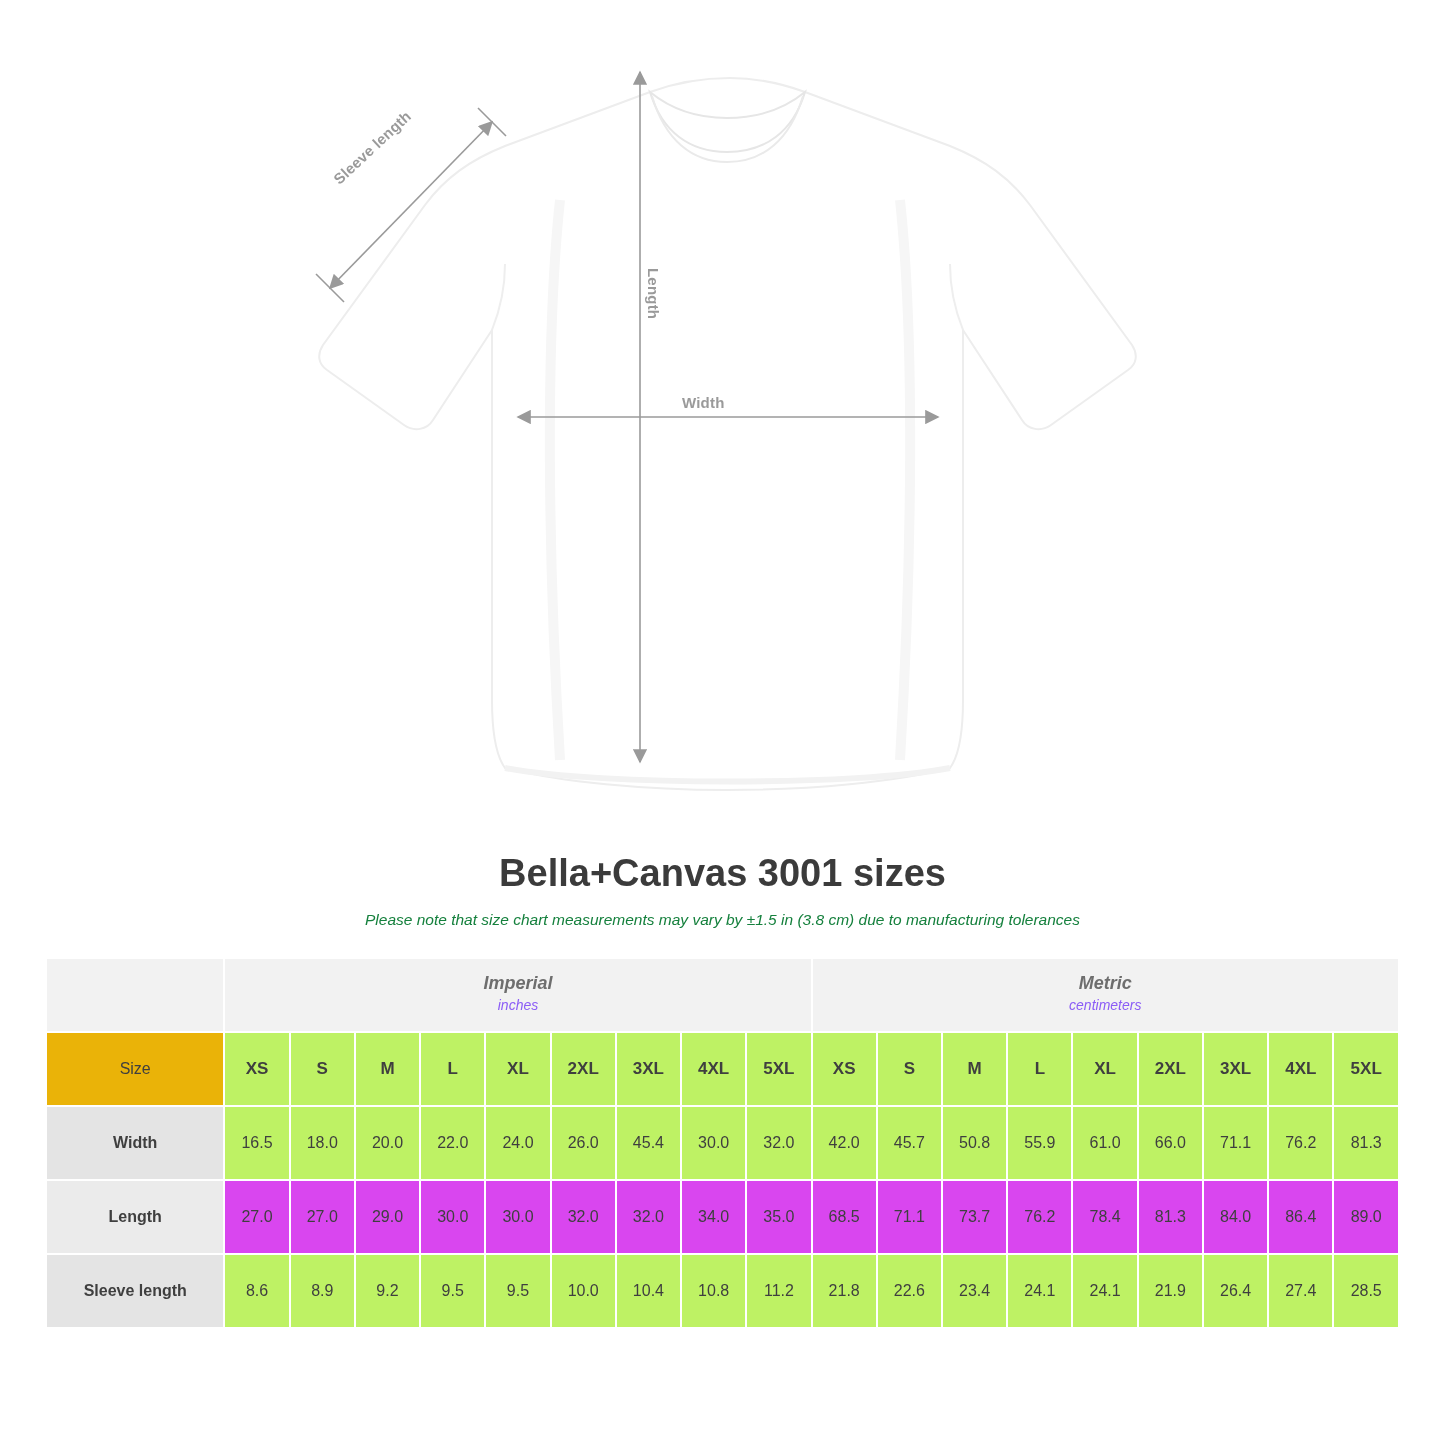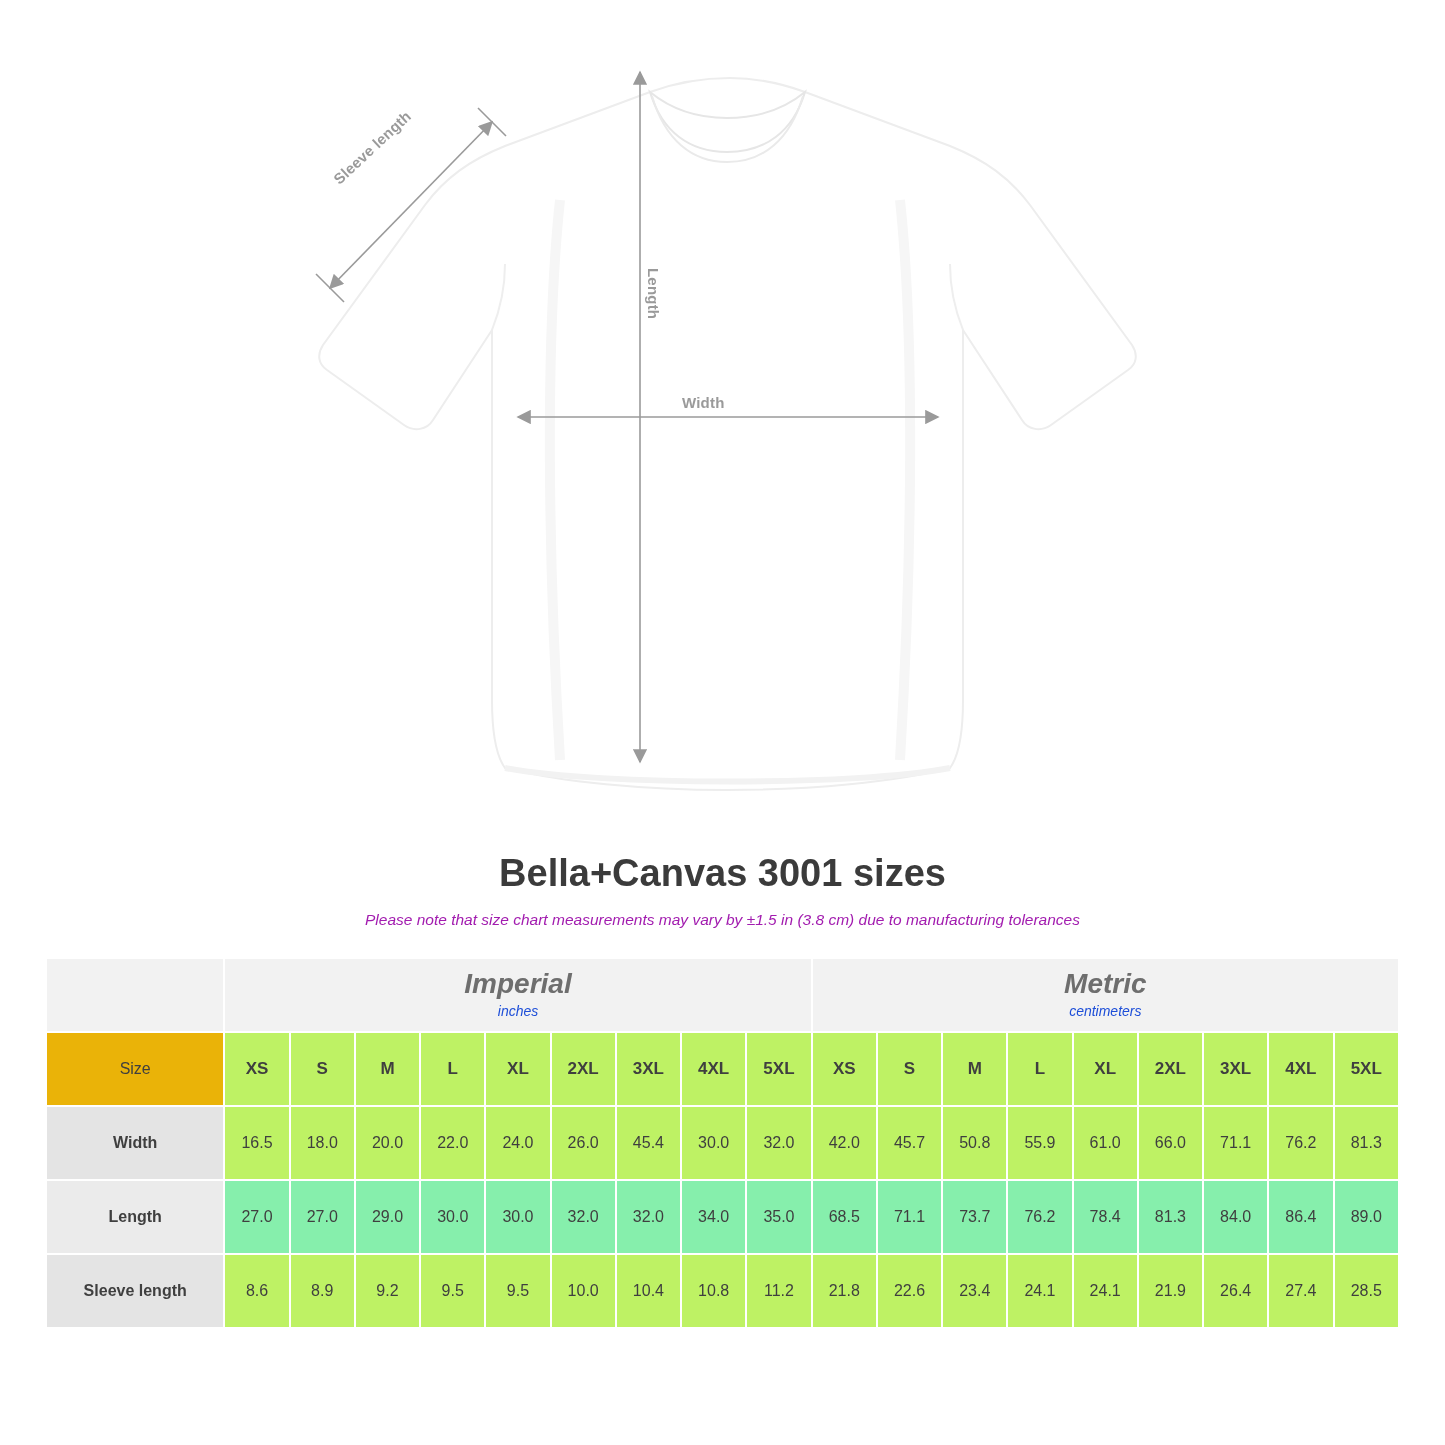--- a/index.html
+++ b/index.html
@@ -64,21 +64,21 @@
   }
   .chart-title {
     font-size: 38px;
     font-weight: bold;
     color: #3b3b3b;
     margin: 0;
   }
   .chart-note {
     font-size: 15.5px;
     font-style: italic;
-    color: #a21caf;
+    color: #15803d;
     margin: 16px 0 0 0;
   }
 
   
   .table-wrap {
     margin: 28px 45px 0 45px;
   }
   table.size-table {
     border-collapse: collapse;
     width: 1355px;
@@ -91,30 +91,30 @@
     color: #3f3f3f;
     padding: 0;
     height: 72px;
     background: #f2f2f2;
   }
   .unit-head {
     height: 105px;
     background: #ebebeb;
   }
   .unit-name {
-    font-size: 28px;
+    font-size: 18px;
     font-style: italic;
     font-weight: bold;
     color: #6e6e6e;
     line-height: 1.15;
   }
   .unit-sub {
     font-size: 14px;
     font-style: italic;
-    color: #1d4ed8;
+    color: #8b5cf6;
     line-height: 1.6;
   }
   .corner-cell {
     background: #ebebeb;
   }
   tr.head-row td {
     background: #bef264;
     font-weight: bold;
     font-size: 17px;
     color: #3f3f3f;
@@ -124,21 +124,21 @@
     font-weight: normal;
     font-size: 16px;
   }
   td.row-header {
     background: #ebebeb;
     font-weight: bold;
     font-size: 16px;
     color: #3f3f3f;
   }
   tr.band-a td { background: #bef264; }
-  tr.band-b td { background: #86efac; }
+  tr.band-b td { background: #d946ef; }
   tr.band-a td.row-header { background: #e4e4e4; }
   tr.band-b td.row-header { background: #ebebeb; }
   col.size-col { width: 64px; }
   col.label-col { width: 175px; }
 </style>
 </head>
 <body>
 
 <div class="page">
 

